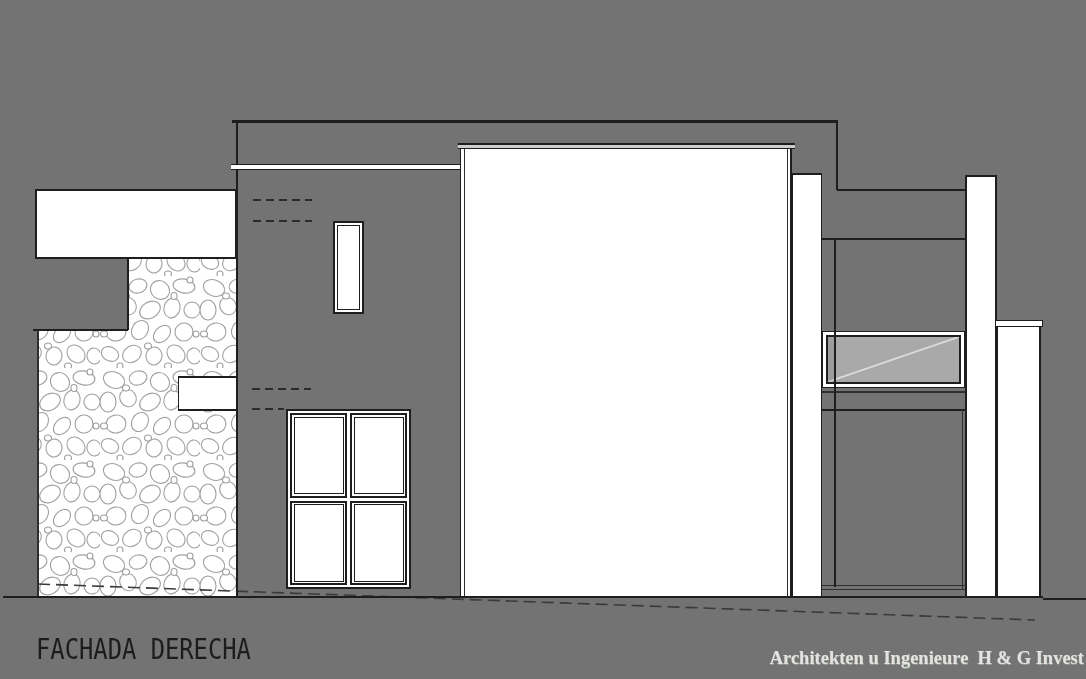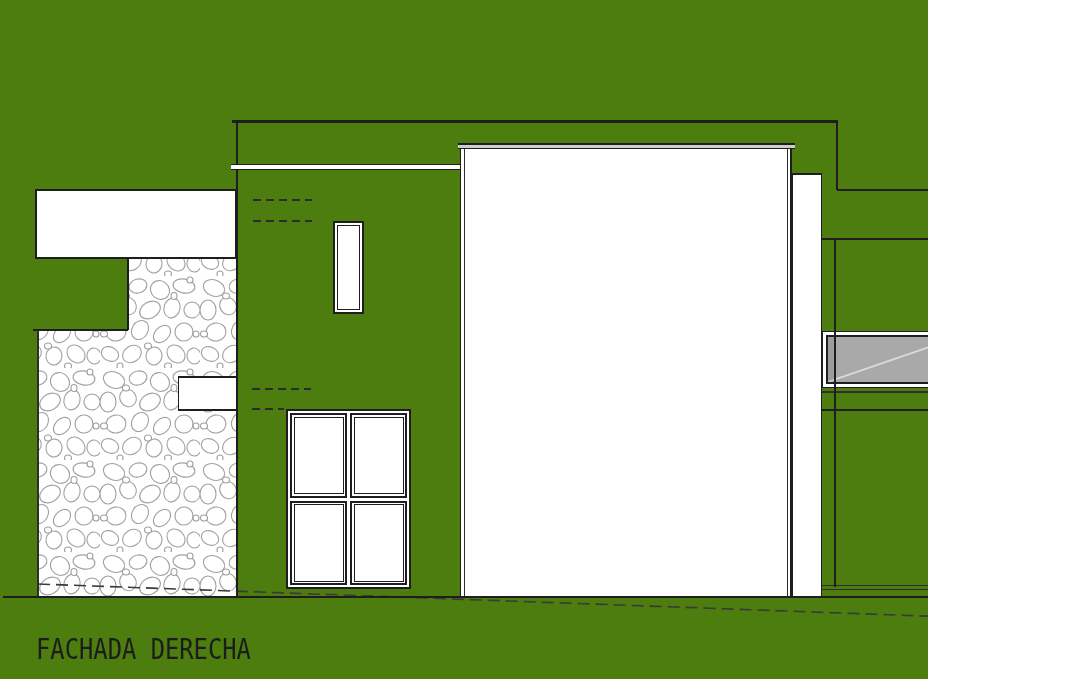--- a/index.html
+++ b/index.html
@@ -1,17 +1,17 @@
 <!DOCTYPE html>
 <html><head>
 <meta charset="utf-8">
 <style>
   html,body{margin:0;padding:0;background:#fff;}
   .canvas{
-    position:relative;width:928px;height:679px;background:#4d7c0f;
+    position:relative;width:1086px;height:679px;background:#737373;
     overflow:hidden;font-family:"DejaVu Sans Mono",monospace;
   }
   .abs{position:absolute;box-sizing:border-box;}
   .ln{position:absolute;background:#1e1e1e;}
   .thin{background:#2e2e2e;}
   .wrect{position:absolute;box-sizing:border-box;background:#fff;}
   .lvl{
     position:absolute;height:2px;
     background:repeating-linear-gradient(90deg,#2b2b2b 0 8px,transparent 8px 13px);
   }
@@ -152,14 +152,15 @@
   <div class="ln thin" style="left:822px;top:588.5px;width:143px;height:1.5px;"></div>
 
   <div class="wrect pillar-r" style="left:965px;top:175px;width:32px;height:422px;"></div>
   <div class="wrect farright-cap" style="left:995px;top:320px;width:48px;height:7px;"></div>
   <div class="wrect farright-wall" style="left:997px;top:327px;width:44px;height:270px;"></div>
 
   <div class="ln" style="left:3px;top:595.5px;width:1040px;height:2px;"></div>
   <div class="ln" style="left:1043px;top:598px;width:43px;height:2px;"></div>
 
   <div class="title">FACHADA DERECHA</div>
+  <div class="watermark">Architekten u Ingenieure  H &amp; G Invest</div>
 
 </div>
 
 </body></html>

